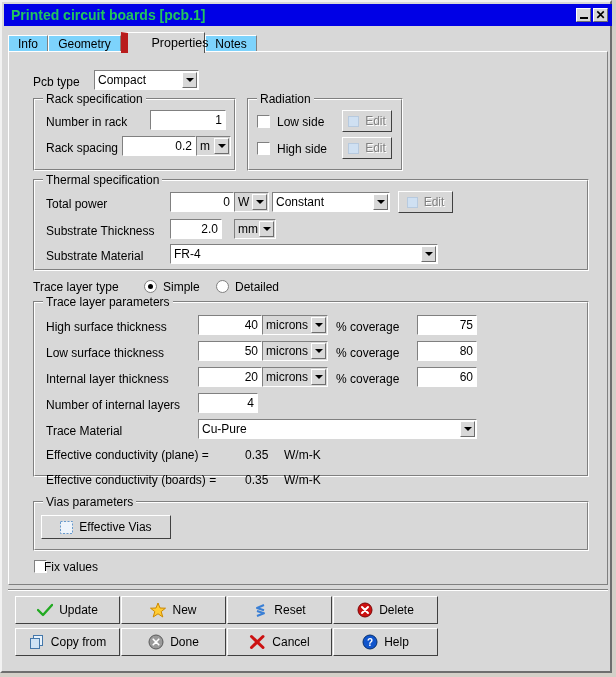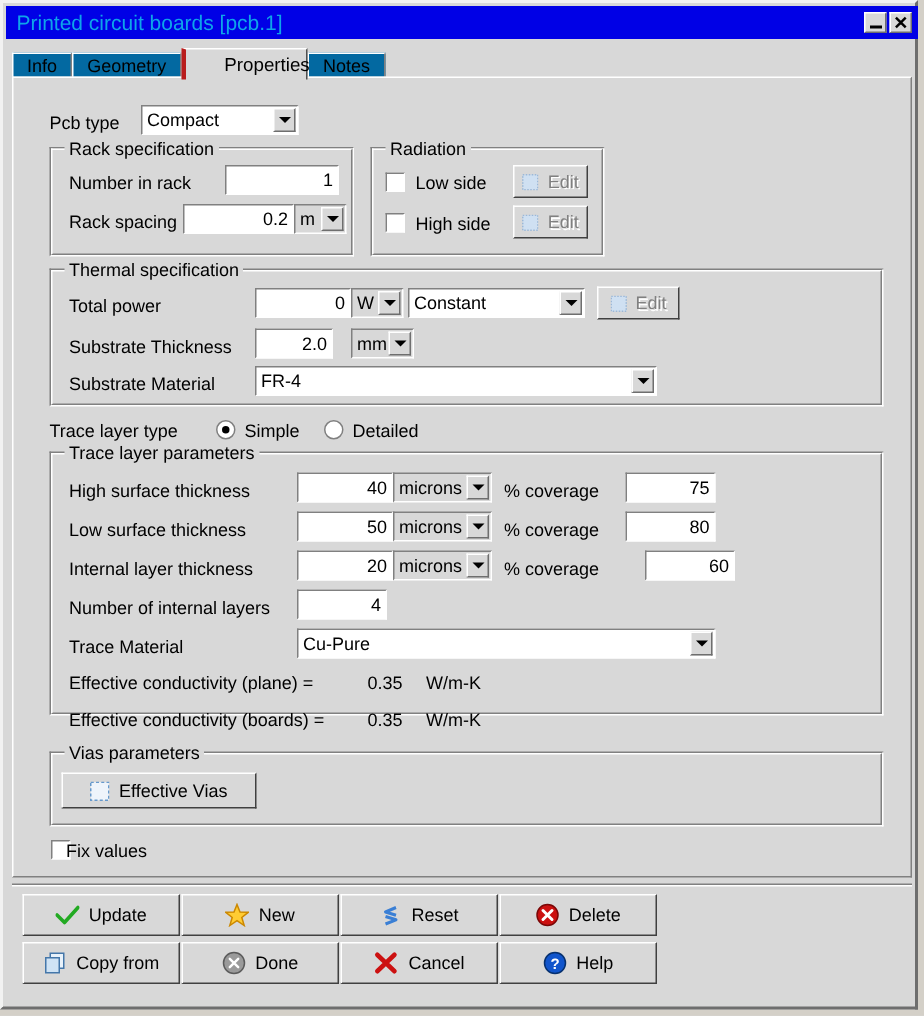--- a/index.html
+++ b/index.html
@@ -24,22 +24,22 @@
   }
   .titlebar {
     position: absolute;
     left: 2px; top: 2px;
     width: 608px; height: 22px;
     background: #0000e6;
     display: flex;
     align-items: center;
   }
   .title-text {
-    color: #0ea5e9;
-    font-weight: normal;
+    color: #22c55e;
+    font-weight: bold;
     font-size: 14px;
     padding-left: 7px;
     letter-spacing: 0px;
     white-space: nowrap;
   }
   .title-buttons {
     margin-left: auto;
     display: flex;
     align-items: center;
     padding-right: 4px;
@@ -67,35 +67,35 @@
   
   .tabstrip {
     position: absolute;
     left: 6px; top: 30px;
     width: 600px; height: 20px;
   }
   .tab {
     position: absolute;
     top: 3px;
     height: 17px;
-    background: #0369a1;
+    background: #7dd3fc;
     border-top: 1px solid #ffffff;
     border-left: 1px solid #ffffff;
     border-right: 1px solid #808080;
     display: flex; align-items: center; justify-content: center;
     font-size: 12px;
     box-sizing: border-box;
     padding: 0 7px;
   }
   .tab.active {
     top: 0px;
     height: 21px;
     background: #d8d8d8;
     border-top: 1px solid #ffffff;
-    border-left: 3px solid #b91c1c;
+    border-left: 7px solid #b91c1c;
     border-right: 1px solid #505050;
     z-index: 5;
     font-size: 12.5px;
     padding-left: 35px;
   }
   
   .panel {
     position: absolute;
     left: 6px; top: 49px;
     width: 600px; height: 534px;
@@ -388,21 +388,21 @@
     <div class="lbl" style="left:327px; top:294px;">% coverage</div>
     <div class="input" style="left:408px; top:289px; width:60px; height:20px;">80</div>
 
     <div class="lbl" style="left:37px; top:320px;">Internal layer thickness</div>
     <div class="input" style="left:189px; top:315px; width:64px; height:20px;">20</div>
     <div class="combo gray" style="left:253px; top:315px; width:66px; height:20px;">
       <span>microns</span>
       <span class="arrow"></span>
     </div>
     <div class="lbl" style="left:327px; top:320px;">% coverage</div>
-    <div class="input" style="left:408px; top:315px; width:60px; height:20px;margin-left:13px;">60</div>
+    <div class="input" style="left:408px; top:315px; width:60px; height:20px;">60</div>
 
     <div class="lbl" style="left:37px; top:346px;">Number of internal layers</div>
     <div class="input" style="left:189px; top:341px; width:60px; height:20px;">4</div>
 
     <div class="lbl" style="left:37px; top:372px;">Trace Material</div>
     <div class="combo" style="left:189px; top:367px; width:279px; height:20px;">
       <span>Cu-Pure</span>
       <span class="arrow"></span>
     </div>
 

